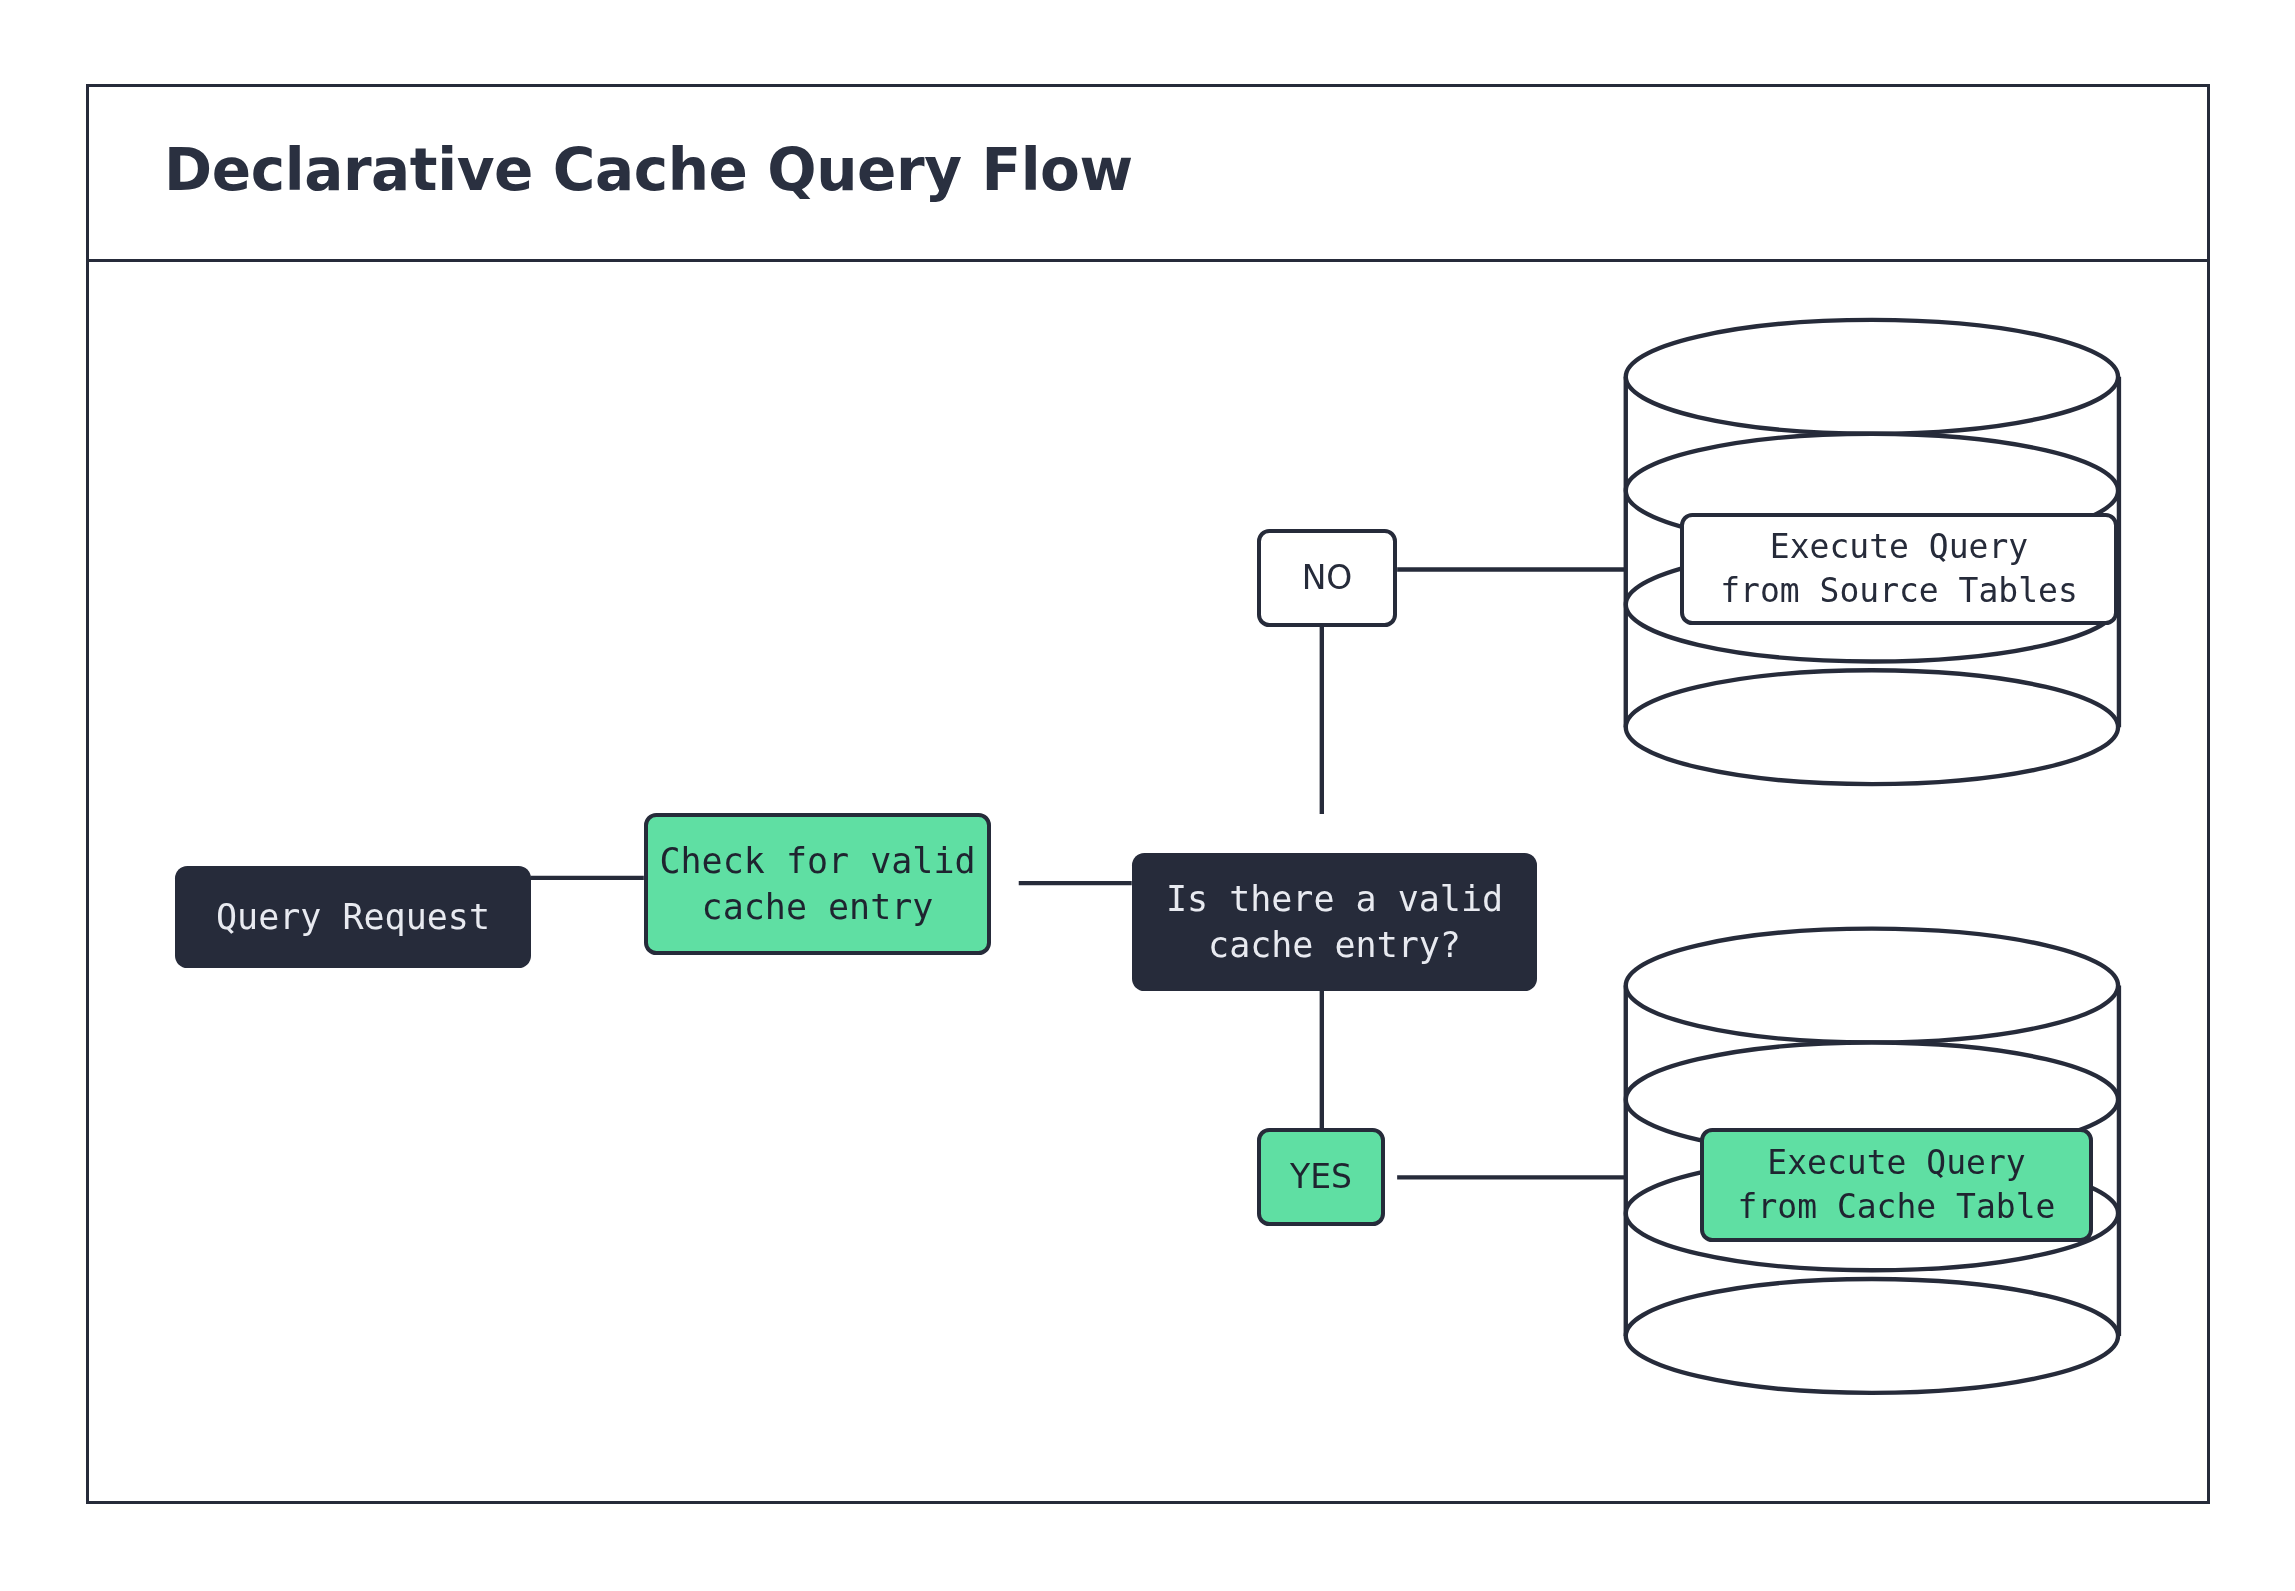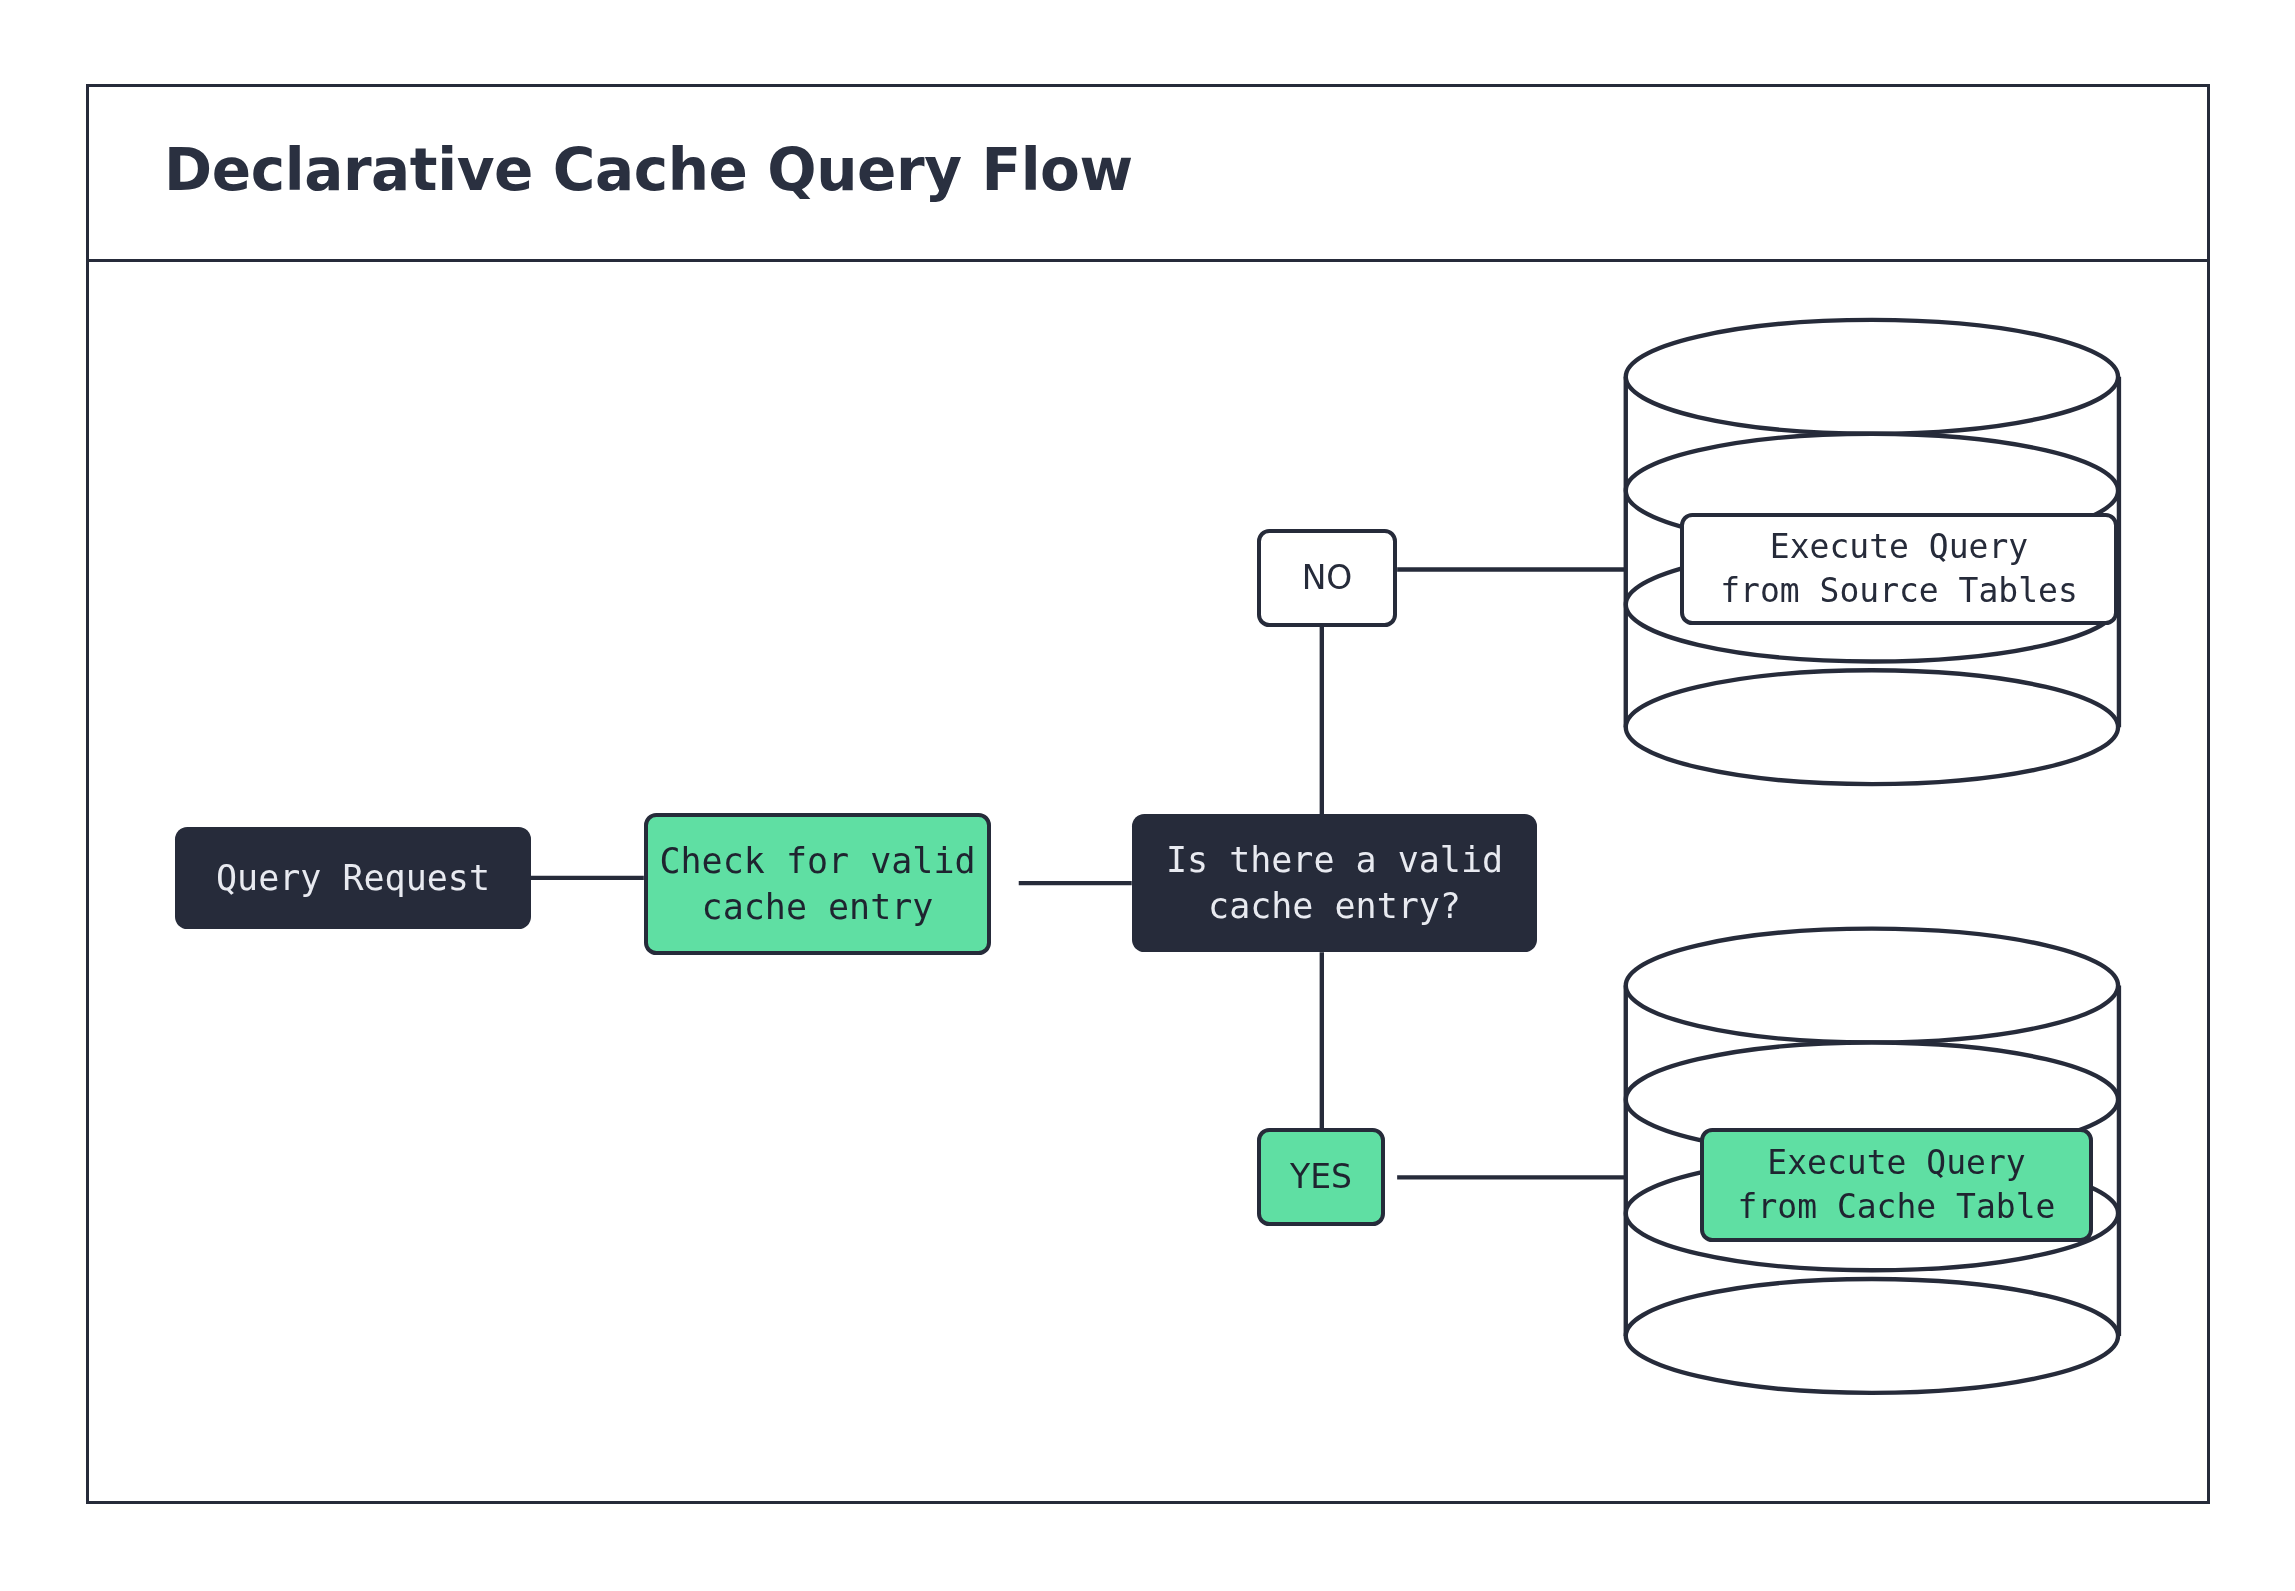--- a/index.html
+++ b/index.html
@@ -70,20 +70,21 @@
     justify-content: center;
     text-align: center;
     font-family: "DejaVu Sans Mono", monospace;
     white-space: pre;
     line-height: 1.32;
   }
   .node-dark {
     background: #262B3A;
     color: #E8EAF0;
     border-radius: 12.3px;
+    margin-top: 39px;
   }
   .node-green {
     background: #5FDFA3;
     color: #1F2430;
     border: 4.4px solid #262B3A;
     border-radius: 12.3px;
   }
   .node-white {
     background: #FFFFFF;
     color: #262B3A;

